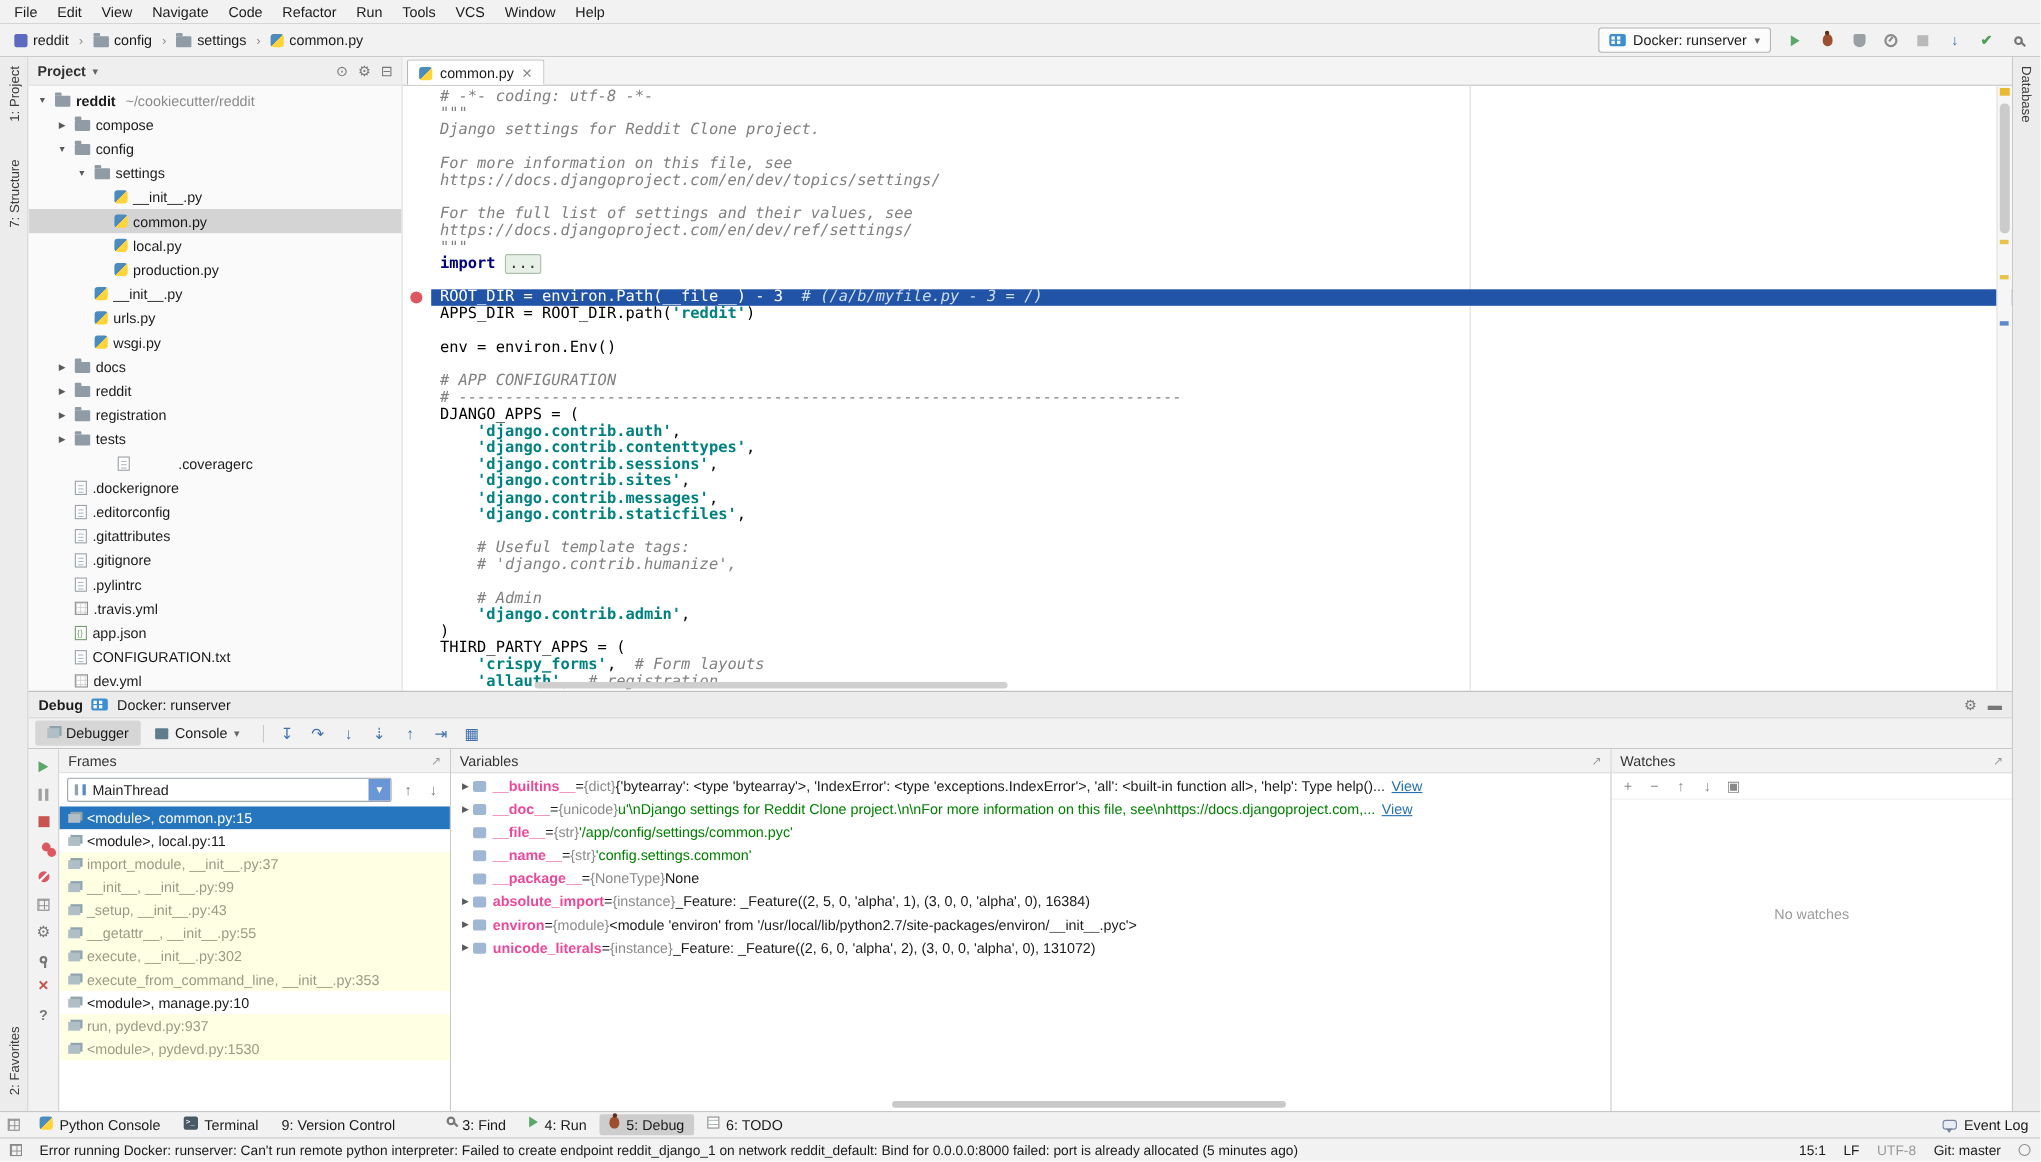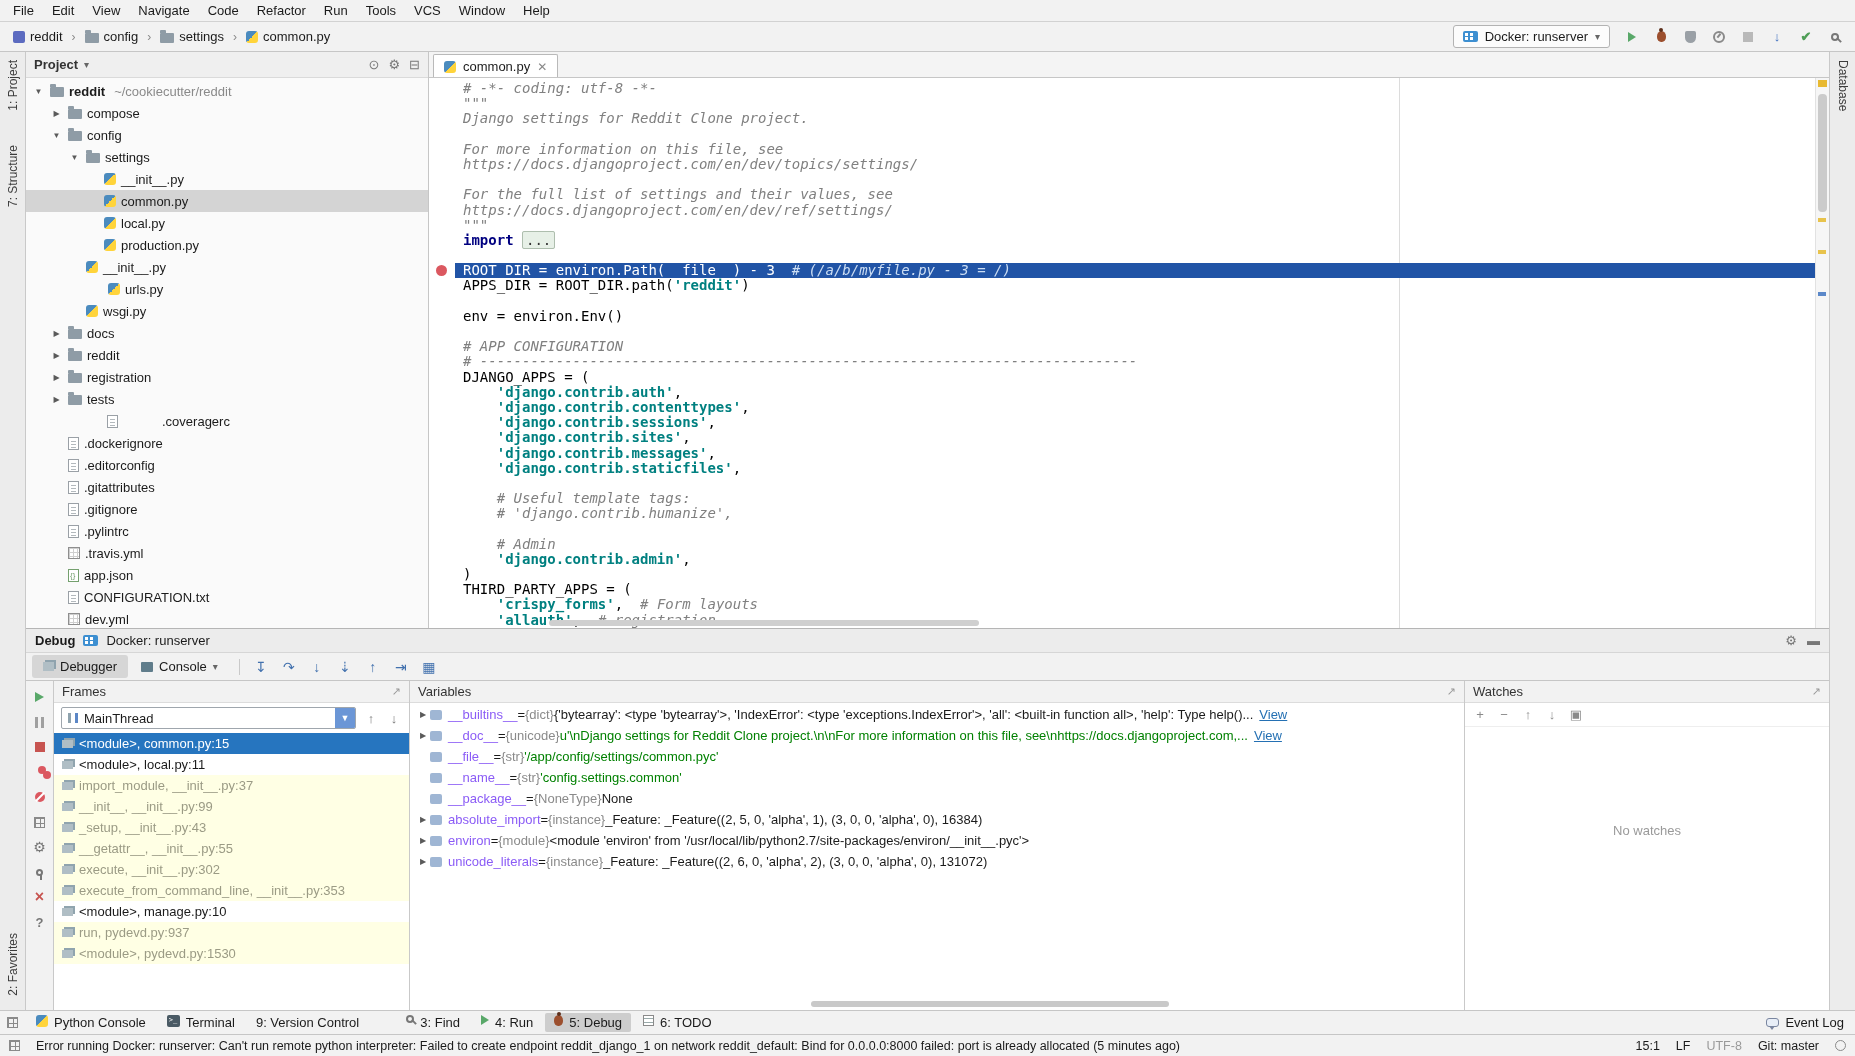--- a/index.html
+++ b/index.html
@@ -23,21 +23,21 @@
   #left-strip,#right-strip{width:26px;background:#ECECEC;display:flex;flex-direction:column;align-items:center;gap:34px;padding:8px 0}
   #left-strip{border-right:1px solid #C9C9C9}
   #right-strip{border-left:1px solid #C9C9C9}
   .vtext{writing-mode:vertical-rl;font-size:12px;color:#3c3c3c;cursor:default}
   #left-strip .vtext{transform:rotate(180deg)}
   .strip-bottom{margin-top:auto}
   #center{flex:1;display:flex;flex-direction:column;min-width:0}
   #top-split{height:576px;display:flex;min-width:0}
 
   
-  #project-panel{width:403px;flex:none;background:#FAFAFA;border-right:1px solid #C6C6C6;display:flex;flex-direction:column}
+  #project-panel{width:340px;flex:none;background:#FAFAFA;border-right:1px solid #C6C6C6;display:flex;flex-direction:column}
   #project-header{height:26px;background:#EFEFEF;border-bottom:1px solid #DADADA;display:flex;align-items:center;padding:0 8px;gap:6px}
   #project-header .title{font-weight:bold;color:#333}
   .ph-icons{margin-left:auto;display:flex;gap:9px;color:#777;font-size:13px}
   #tree{flex:1;overflow:hidden;background:#FAFAFA;padding-top:2px}
   .trow{height:22px;display:flex;align-items:center;gap:5px;white-space:nowrap;cursor:default}
   .trow.sel{background:#D4D4D4}
   .chev{width:13px;flex:none;font-size:8px;color:#5a5a5a;text-align:center}
   .tlabel.b{font-weight:bold}
   .thint{color:#8a8a8a;margin-left:4px}
 
@@ -146,21 +146,21 @@
   .frow{height:21px;display:flex;align-items:center;gap:6px;padding-left:8px;white-space:nowrap;cursor:default}
   .frow.normal{background:#fff;color:#1b1b1b}
   .frow.selected{background:#2675BF;color:#fff}
   .frow.lib{background:#FFFFE4;color:#9B9B85}
   .frame-ic{width:11px;height:8px;background:#B0BEC5;box-shadow:2px -2px 0 #90A4AE;flex:none}
 
   #vars-rows{flex:1;overflow:hidden;padding-top:1px}
   .vrow{height:21px;display:flex;align-items:center;white-space:nowrap;padding-left:6px;overflow:hidden}
   .varrow{width:14px;flex:none;font-size:8px;color:#5a5a5a;text-align:center}
   .v-ic{width:12px;height:10px;border-radius:2px;background:#9FB6D4;margin-right:6px;flex:none}
-  .vname{color:#8b5cf6;font-weight:normal}
+  .vname{color:#ec4899;font-weight:bold}
   .vtype{color:#8a8a8a}
   .strv{color:#008000}
   .plainv{color:#1b1b1b}
   .vval{overflow:hidden;text-overflow:ellipsis}
   .vview{color:#2470B3;margin-left:6px;flex:none;text-decoration:underline}
   #vars-hscroll{position:absolute;bottom:3px;left:38%;width:34%;height:6px;background:#C9C9C9;border-radius:3px}
 
   #watch-tools{height:24px;display:flex;align-items:center;gap:10px;padding:0 8px;border-bottom:1px solid #EEE}
   .wtool{color:#8a8a8a;font-size:13px;width:14px;text-align:center}
   #no-watches{color:#9a9a9a;text-align:center;margin-top:96px}
@@ -314,21 +314,21 @@
             <div class="trow" style="padding-left: 60px;">
               <span class="chev"></span>
               <span class="tic ic-py"></span>
               <span class="tlabel">production.py</span>
             </div>
             <div class="trow" style="padding-left: 42px;">
               <span class="chev"></span>
               <span class="tic ic-py"></span>
               <span class="tlabel">__init__.py</span>
             </div>
-            <div class="trow" style="padding-left: 64px;">
+            <div class="trow" style="padding-left: 42px;">
               <span class="chev"></span>
               <span class="tic ic-py"></span>
               <span class="tlabel">urls.py</span>
             </div>
             <div class="trow" style="padding-left: 42px;">
               <span class="chev"></span>
               <span class="tic ic-py"></span>
               <span class="tlabel">wsgi.py</span>
             </div>
             <div class="trow" style="padding-left: 24px;">

